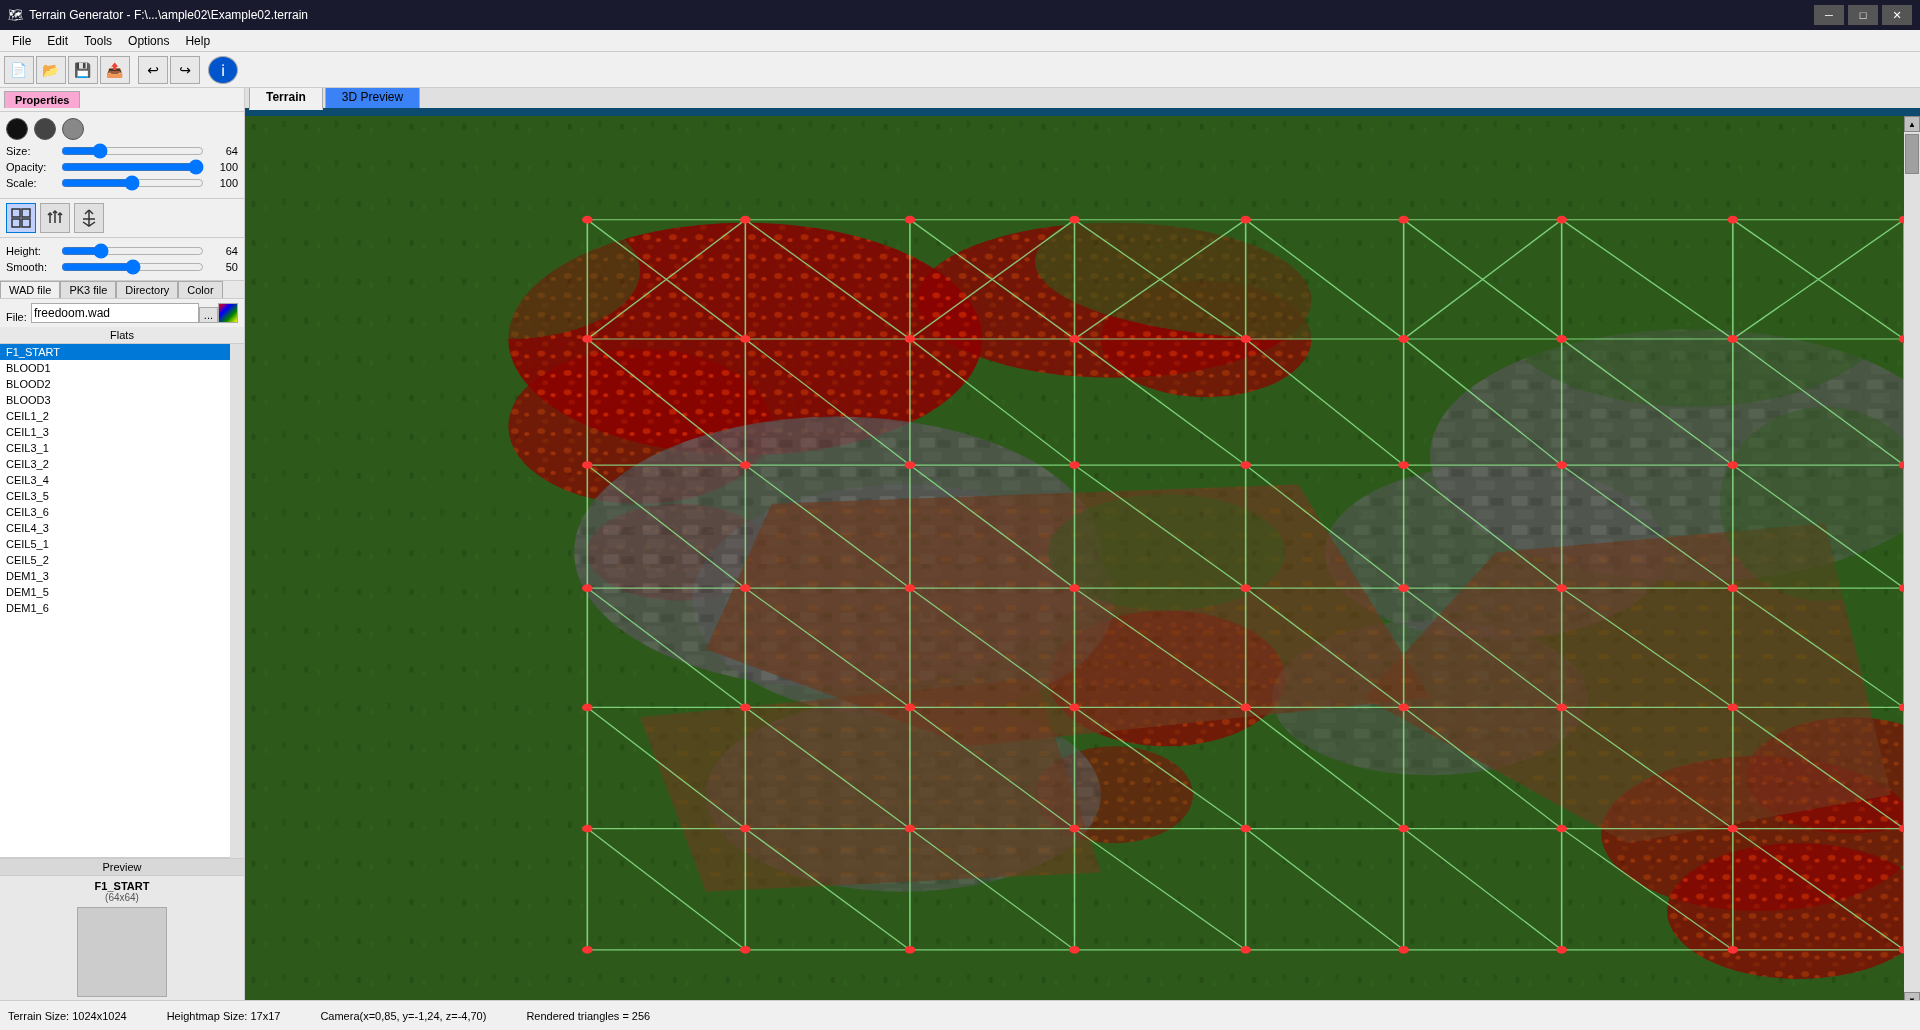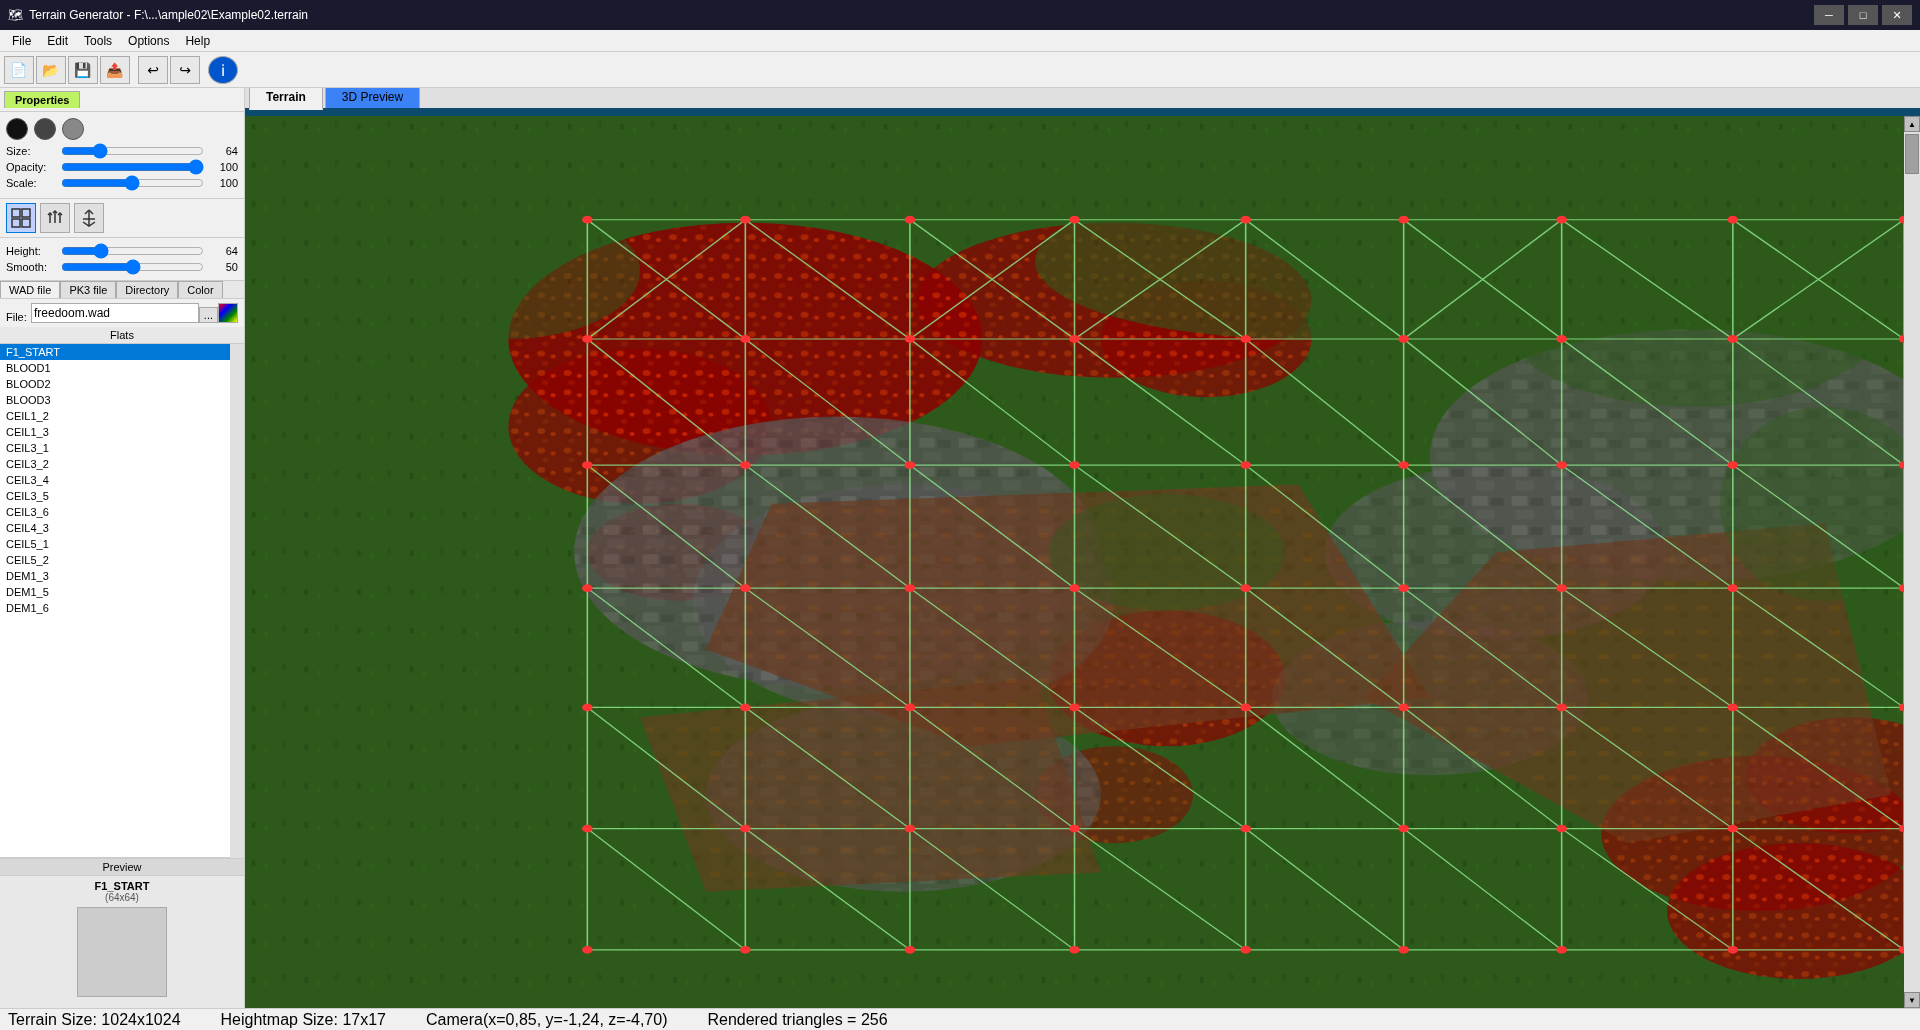--- a/index.html
+++ b/index.html
@@ -61,28 +61,28 @@
     .toolbar-separator { width: 4px; }
 
     
     #main-layout {
       display: flex;
       height: calc(1030px - 30px - 22px - 36px - 22px);
     }
 
     
     #status-bar {
-      height: 22px;
+      height: 30px;
       background: #f0f0f0;
       border-top: 1px solid #ccc;
       display: flex;
       align-items: center;
       padding: 0 8px;
       gap: 40px;
-      font-size: 16px;
+      font-size: 11px;
       position: absolute;
       bottom: 0; left: 0; right: 0;
     }
 
     
     #left-panel {
       width: 245px;
       background: #f0f0f0;
       border-right: 1px solid #ccc;
       display: flex;
@@ -99,21 +99,21 @@
       padding: 0 4px;
     }
     .panel-tab-btn {
       padding: 2px 10px;
       background: #e0e0e0;
       border: 1px solid #aaa;
       border-bottom: none;
       cursor: pointer;
       font-size: 11px;
     }
-    .panel-tab-btn.active { background: #bef264; font-weight: bold; }
+    .panel-tab-btn.active { background: #f9a8d4; font-weight: bold; }
 
     
     #brush-section {
       padding: 6px;
       border-bottom: 1px solid #ccc;
     }
     .brush-row { display: flex; align-items: center; gap: 6px; margin-bottom: 4px; }
     .brush-circle {
       border-radius: 50%;
       border: 1px solid #555;

